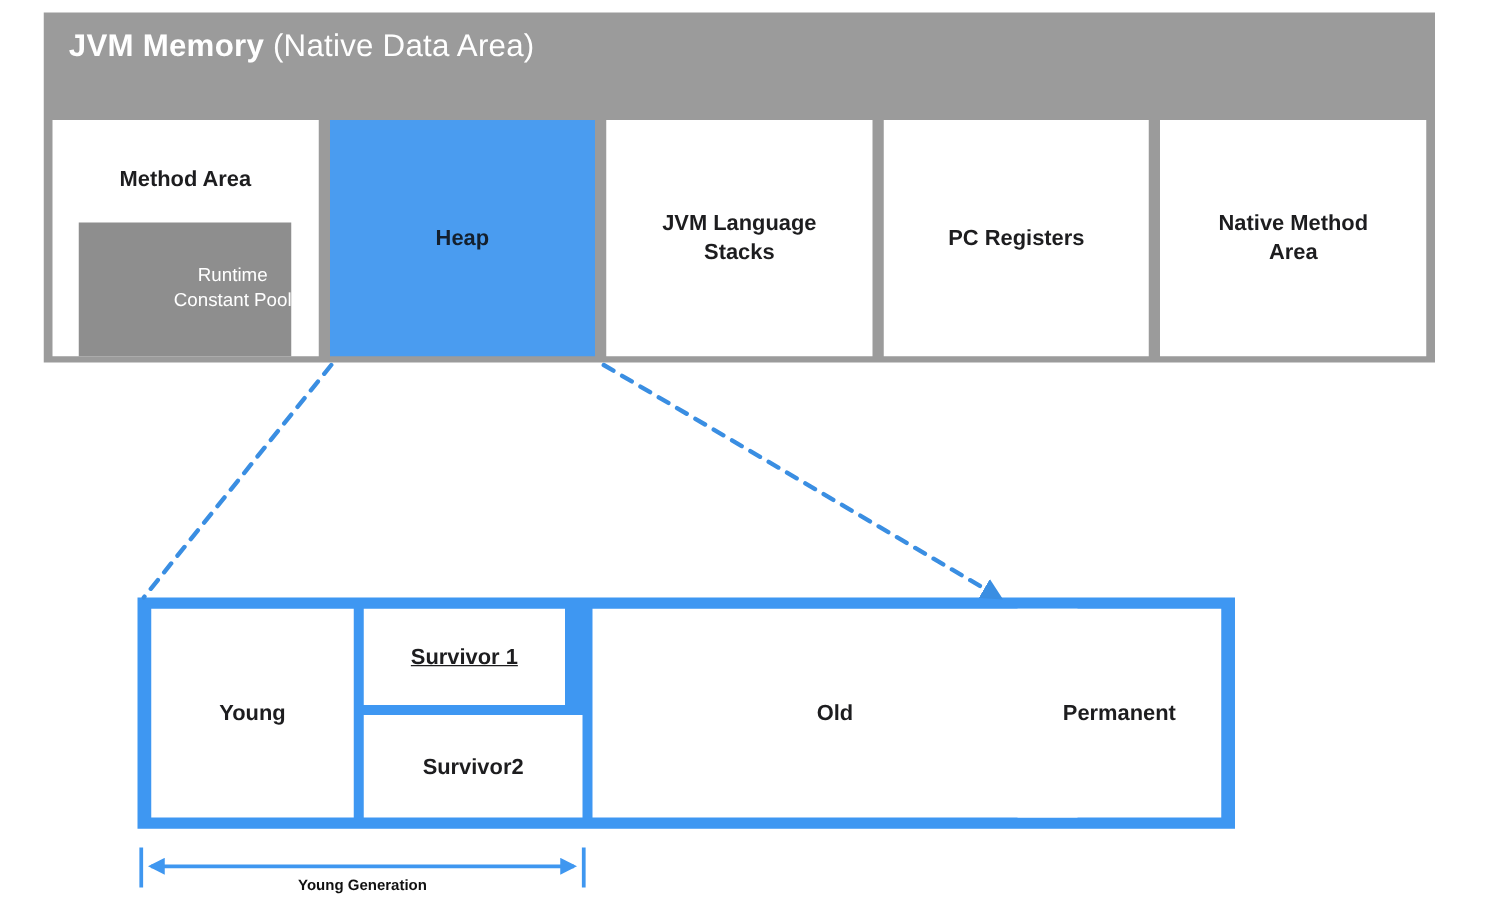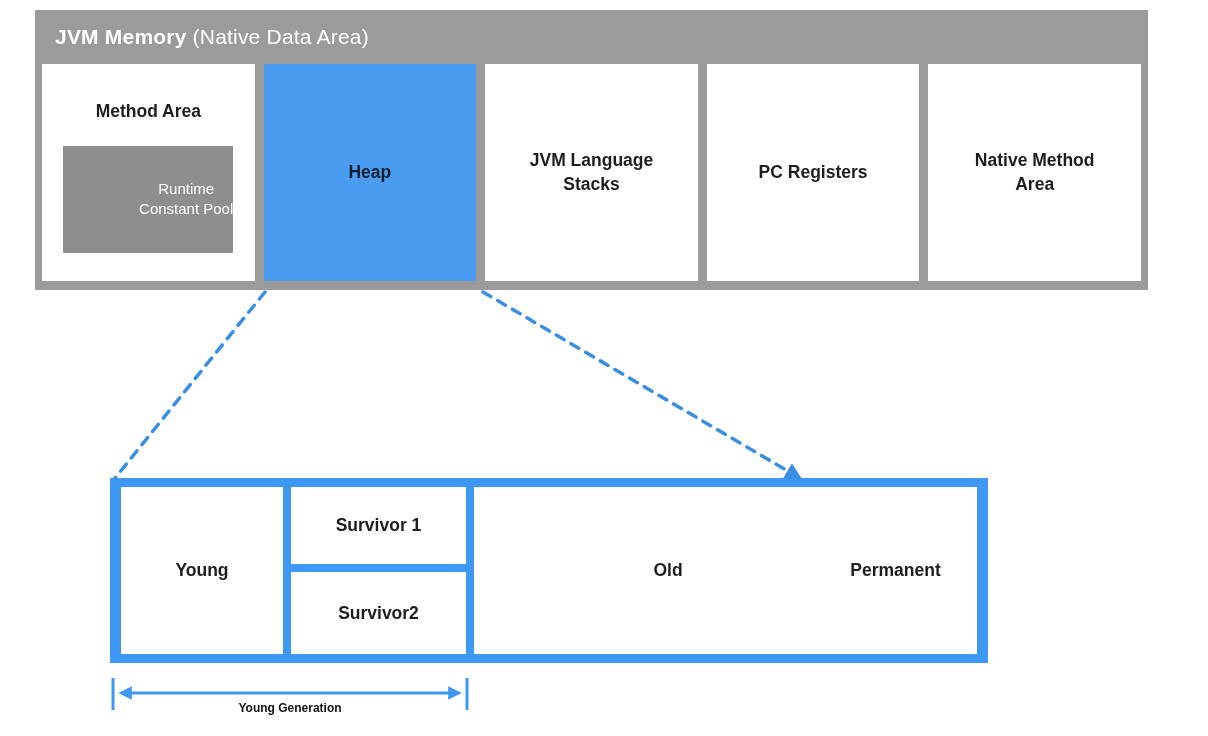--- a/index.html
+++ b/index.html
@@ -27,32 +27,33 @@
     position:absolute;left:35px;top:10px;width:1113px;height:280px;
     background:var(--gray-container);
     padding:0 7px 9px 7px;
     display:flex;flex-direction:column;
   }
   .jvm-header{
     height:54px;flex:0 0 54px;
     display:flex;align-items:center;
     padding-left:13px;
     color:var(--white);
-    font-size:21px;letter-spacing:.2px;
+    font-size:25px;letter-spacing:.2px;
     white-space:pre;
   }
   .jvm-header .t-bold{font-weight:bold;}
   .jvm-header .t-rest{font-weight:normal;}
   .jvm-row{flex:1;display:flex;gap:9px;}
   .mem-box{
     flex:1;background:var(--white);
     display:flex;flex-direction:column;align-items:center;justify-content:center;
     color:var(--text-dark);
     font-size:17.5px;font-weight:600;line-height:1.35;
     text-align:center;
+    margin-top:32px;
   }
   .mem-box .box-label{white-space:pre-line;}
   .mem-box.method{justify-content:flex-start;}
   .mem-box.method .box-label{margin-top:36px;}
   .pool-box{
     margin-top:22px;
     width:170px;height:107px;
     background:var(--gray-pool);
     display:flex;align-items:center;justify-content:flex-end;
     color:var(--white);
@@ -66,21 +67,21 @@
     position:absolute;left:110px;top:478px;width:878px;height:185px;
     background:var(--detail-blue);
   }
   .detail-cell{
     position:absolute;background:var(--white);
     display:flex;align-items:center;justify-content:center;
     color:var(--text-dark);
     font-size:17.5px;font-weight:600;text-align:center;
   }
   .cell-eden     {left:11px; top:9px;  width:162px;height:167px;}
-  .cell-survivor1{left:181px;top:9px;  width:175px;height:77px;}
+  .cell-survivor1{left:181px;top:9px;  width:161px;height:77px;text-decoration:underline;}
   .cell-survivor2{left:181px;top:94px; width:175px;height:82px;}
   .cell-old      {left:364px;top:9px;  width:388px;height:167px;}
   .cell-perm     {left:704px;top:9px;  width:163px;height:167px;}
 
   
   .young-gen-label{
     position:absolute;left:113px;top:701px;width:354px;
     text-align:center;
     color:#111;font-size:12px;font-weight:bold;
   }

